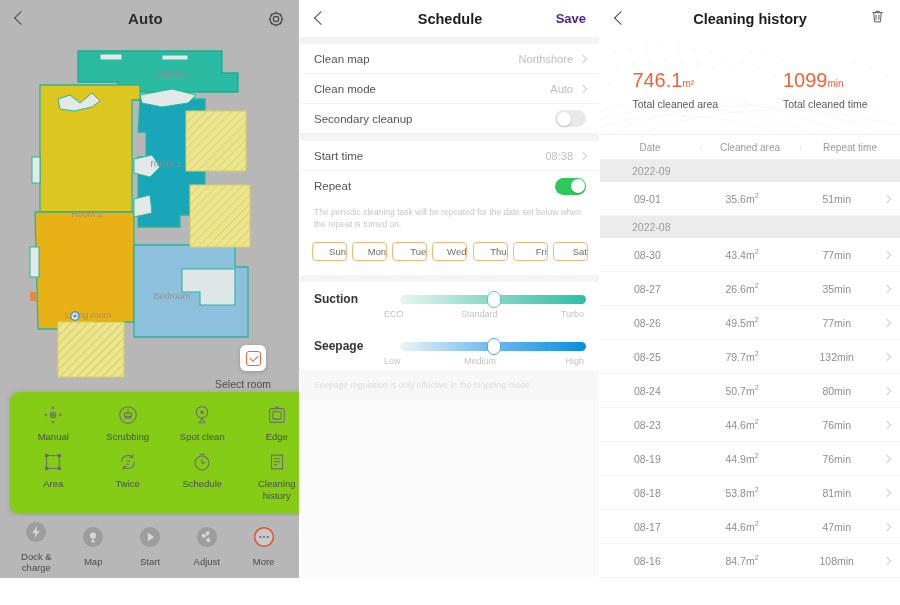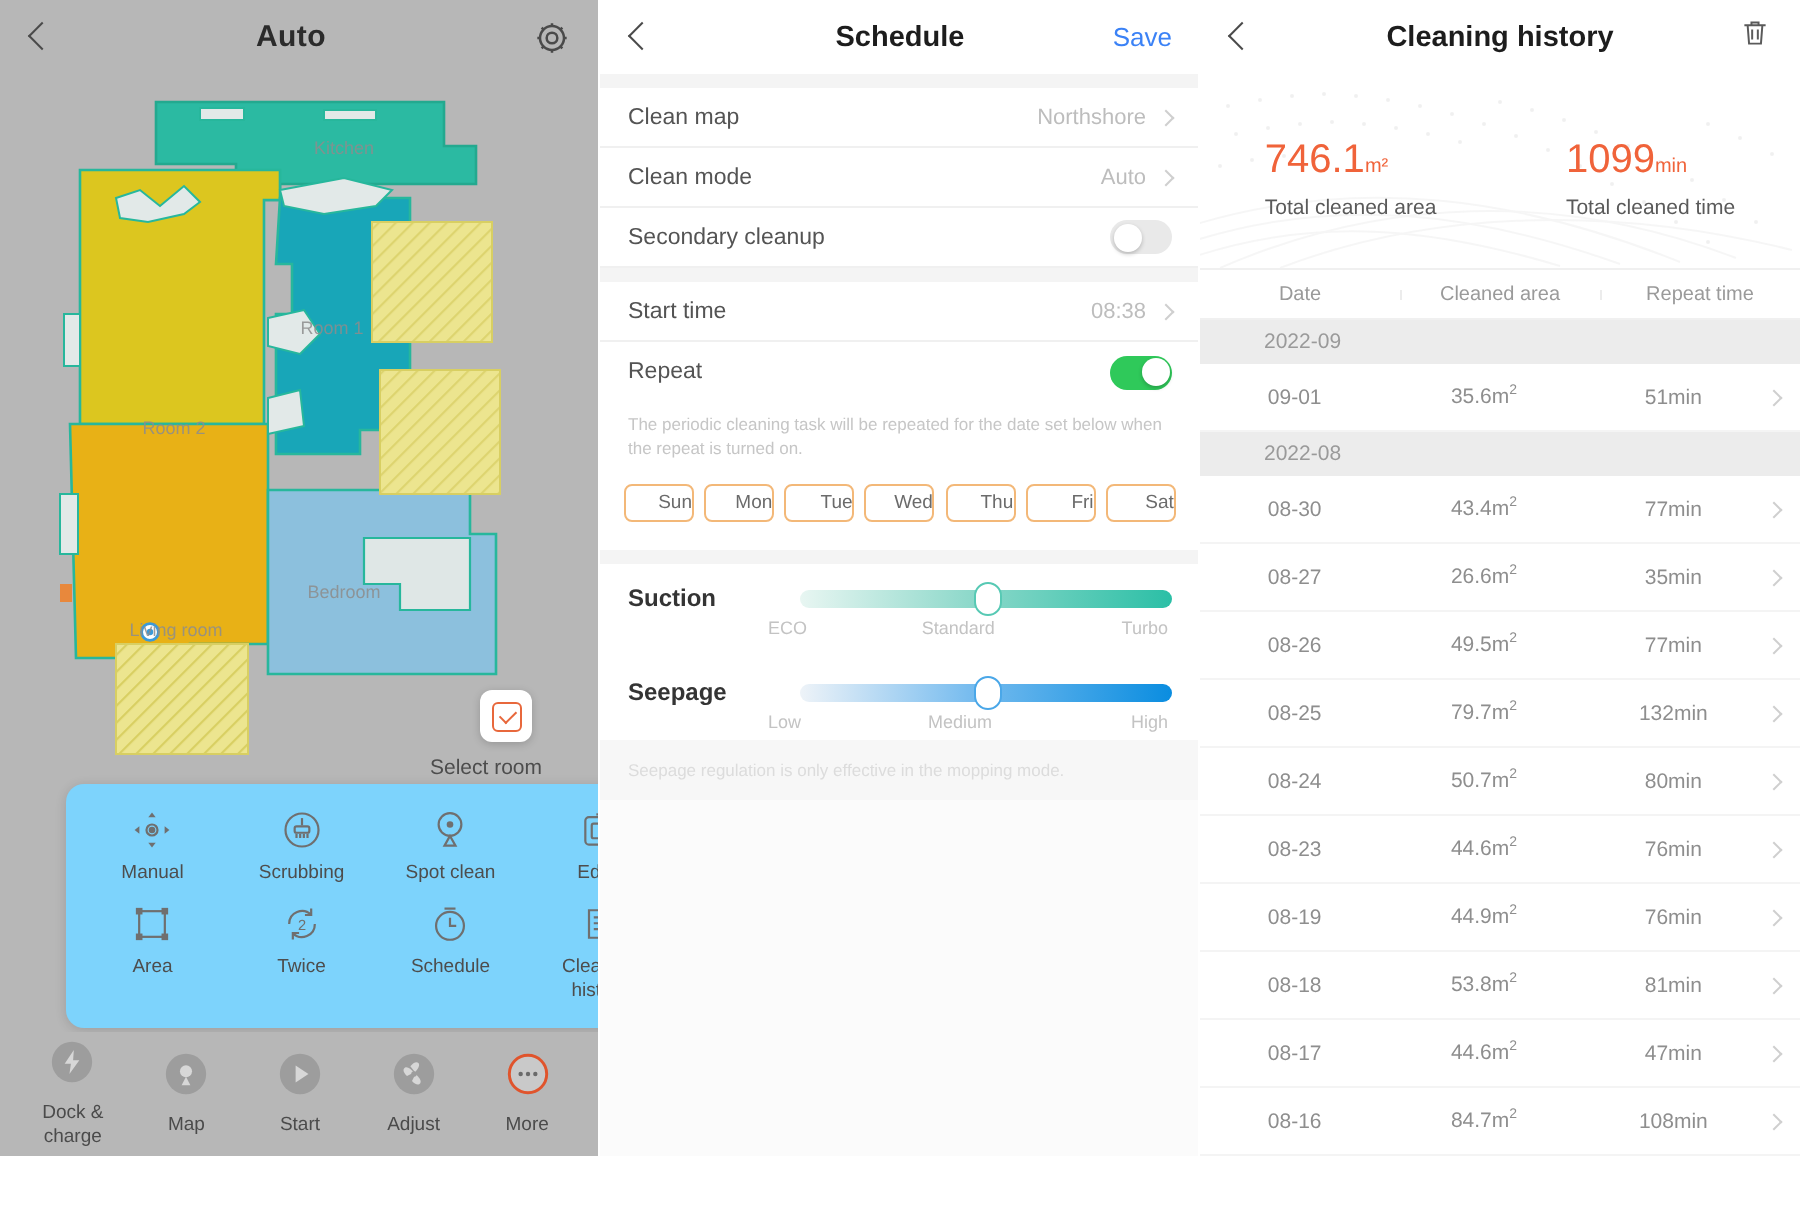--- a/index.html
+++ b/index.html
@@ -127,26 +127,25 @@
     border: 1.2px solid #d9492f;
     background:
       repeating-linear-gradient(0deg, #d9492f 0 1px, transparent 1px 3px),
       repeating-linear-gradient(90deg, #d9492f 0 1px, transparent 1px 3px);
     opacity:.85;
   }
   .func-card {
     position: absolute;
     left: 10px; top: 392px;
     width: 310px;
-    background: #7dd3fc;
+    background: #84cc16;
     border-radius: 9px;
     box-shadow: 0 1px 6px rgba(0,0,0,.14);
     padding: 12px 6px 12px 6px;
     z-index: 20;
-    margin-left: 23px;
   }
   .func-grid {
     display: grid;
     grid-template-columns: repeat(4, 1fr);
     row-gap: 8px;
   }
   .func-item {
     display: flex;
     flex-direction: column;
     align-items: center;
@@ -201,22 +200,22 @@
     font-size: 14.5px;
     color: #1d1d1d;
     font-weight: 700;
     position: absolute;
     left: 0; right: 0;
     text-align: center;
     pointer-events: none;
   }
   .p2-save {
     font-size: 13px;
-    color: #3b82f6;
-    font-weight: 400;
+    color: #4c1d95;
+    font-weight: 700;
     cursor: pointer;
     z-index: 2;
   }
   .p2-hdr-inner { position: relative; width: 100%; display:flex; align-items:center; justify-content:space-between; }
   .sep-gap { height: 7px; background: #f4f4f4; }
   .row {
     height: 30px;
     display: flex;
     align-items: center;
     justify-content: space-between;

